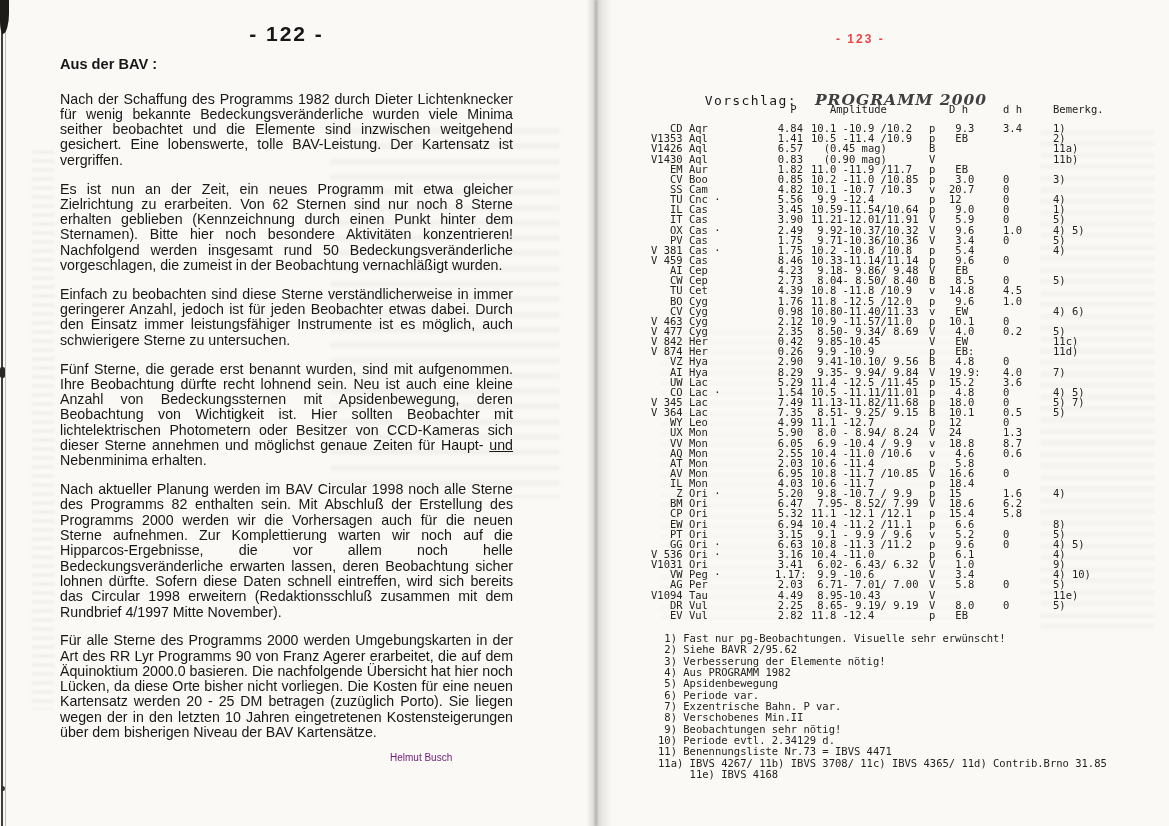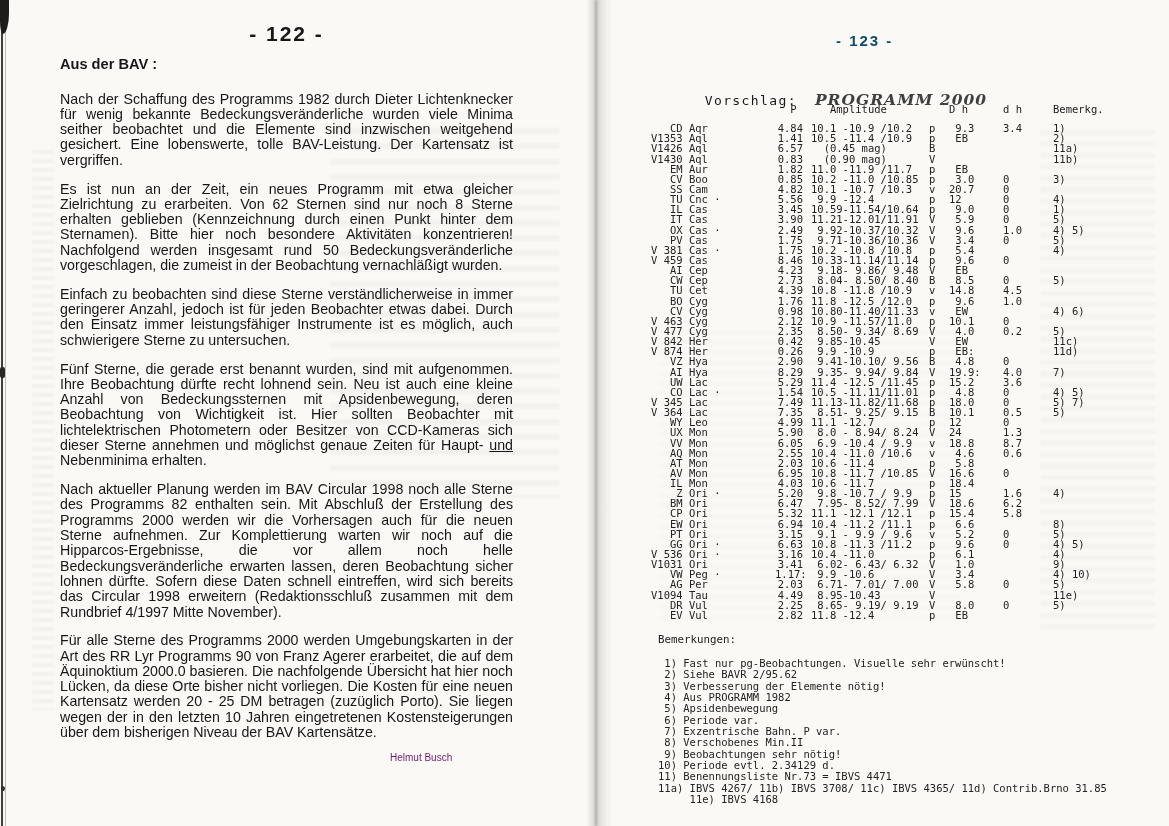--- a/index.html
+++ b/index.html
@@ -33,22 +33,22 @@
   .pnum{text-align:center;font-weight:bold;font-size:21px;letter-spacing:2px;margin-bottom:16px;}
   .kicker{font-weight:bold;font-size:14.6px;text-align:left;margin-bottom:19px;}
   .title{font-weight:bold;font-size:14.8px;text-align:center;margin-bottom:21px;}
   .lpage p{margin:0 0 13.5px 0;}
   .gap-big{margin-top:13px !important;}
   .u-word{text-decoration:underline;}
   .sig{position:absolute;left:390px;top:752px;font-size:10px;color:#701a75;}
 
   
   .rpage{position:absolute;left:651px;top:0;width:500px;color:#1e1e1e;}
-  .pnum-r{position:absolute;left:185px;top:32px;font-weight:bold;font-size:15px;
-          letter-spacing:2px;font-family:"Liberation Sans",sans-serif;color:#0c4a6e;}
+  .pnum-r{position:absolute;left:185px;top:32px;font-weight:bold;font-size:12px;
+          letter-spacing:2px;font-family:"Liberation Sans",sans-serif;color:#ef4444;}
   .proposal{position:absolute;left:27px;top:72px;white-space:pre;}
   .proposal-label{font-family:"DejaVu Sans Mono",monospace;font-size:13px;letter-spacing:1.4px;color:#1a1a1a;}
   .prog{font-family:"DejaVu Serif",serif;font-weight:bold;font-style:italic;
         font-size:15.5px;letter-spacing:1px;margin-left:18px;color:#404040;}
   .ptable{position:absolute;left:0;top:104px;}
   .trow{display:flex;height:10.15px;line-height:10.15px;white-space:pre;
         font-family:"DejaVu Sans Mono",monospace;font-size:10.5px;color:#222;}
   .thead{margin-bottom:9px;color:#1a1a1a;}
   .c-star{width:124px;}
   .c-p{width:28px;text-align:right;}
@@ -148,21 +148,20 @@
           <div class="trow"><span class="c-star">V1031 Ori</span><span class="c-p">3.41</span><span class="c-amp"> 6.02- 6.43/ 6.32</span><span class="c-band">V</span><span class="c-D"> 1.0</span><span class="c-d"></span><span class="c-rem">9)</span></div>
           <div class="trow"><span class="c-star">   VW Peg ·</span><span class="c-p">1.17:</span><span class="c-amp"> 9.9 -10.6</span><span class="c-band">V</span><span class="c-D"> 3.4</span><span class="c-d"></span><span class="c-rem">4) 10)</span></div>
           <div class="trow"><span class="c-star">   AG Per</span><span class="c-p">2.03</span><span class="c-amp"> 6.71- 7.01/ 7.00</span><span class="c-band">V</span><span class="c-D"> 5.8</span><span class="c-d">0</span><span class="c-rem">5)</span></div>
           <div class="trow"><span class="c-star">V1094 Tau</span><span class="c-p">4.49</span><span class="c-amp"> 8.95-10.43</span><span class="c-band">V</span><span class="c-D"></span><span class="c-d"></span><span class="c-rem">11e)</span></div>
           <div class="trow"><span class="c-star">   DR Vul</span><span class="c-p">2.25</span><span class="c-amp"> 8.65- 9.19/ 9.19</span><span class="c-band">V</span><span class="c-D"> 8.0</span><span class="c-d">0</span><span class="c-rem">5)</span></div>
           <div class="trow"><span class="c-star">   EV Vul</span><span class="c-p">2.82</span><span class="c-amp">11.8 -12.4</span><span class="c-band">p</span><span class="c-D"> EB</span><span class="c-d"></span><span class="c-rem"></span></div>
         </div>
     </div>
 
     <div class="remarks">
-      <div class="rem-title">Bemerkungen:</div>
       <div id="remlist">
           <div class="rem-line"> 1) Fast nur pg-Beobachtungen. Visuelle sehr erwünscht!</div>
           <div class="rem-line"> 2) Siehe BAVR 2/95.62</div>
           <div class="rem-line"> 3) Verbesserung der Elemente nötig!</div>
           <div class="rem-line"> 4) Aus PROGRAMM 1982</div>
           <div class="rem-line"> 5) Apsidenbewegung</div>
           <div class="rem-line"> 6) Periode var.</div>
           <div class="rem-line"> 7) Exzentrische Bahn. P var.</div>
           <div class="rem-line"> 8) Verschobenes Min.II</div>
           <div class="rem-line"> 9) Beobachtungen sehr nötig!</div>

